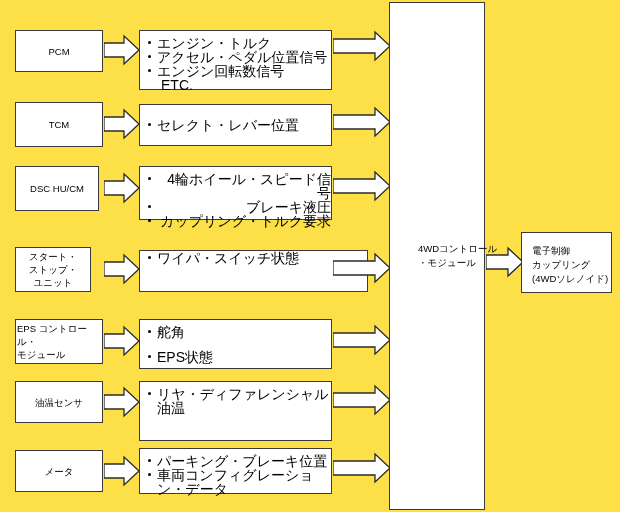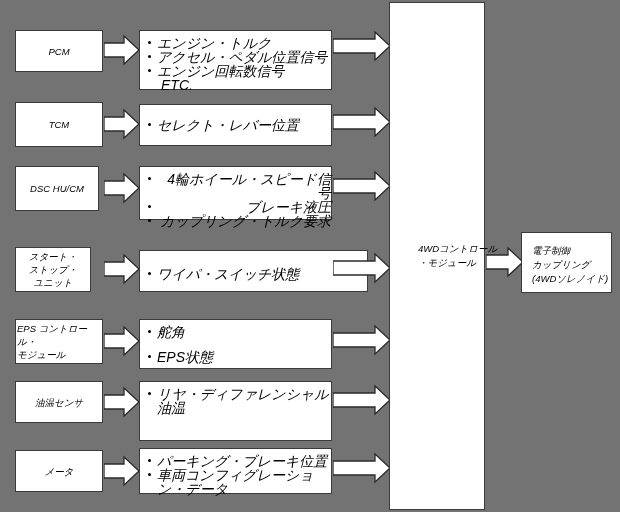--- a/index.html
+++ b/index.html
@@ -8,23 +8,22 @@
     background: #ffffff;
   }
   body {
     font-family: "Liberation Sans", "DejaVu Sans", sans-serif;
     color: #000000;
   }
   #diagram {
     position: relative;
     width: 620px;
     height: 512px;
-    background: #737373;
+    background: #fde047;
     overflow: hidden;
-    font-style: italic;
   }
   .box {
     position: absolute;
     box-sizing: border-box;
     border: 1px solid #3a3a3a;
     background: #ffffff;
     display: flex;
     align-items: center;
     font-size: 9.5px;
     line-height: 13px;
@@ -180,21 +179,21 @@
   <div class="box center-text src-box" style="left:15px; top:247px; width:76px; height:45px;">
     <div class="box-inner">スタート・
 ストップ・
 ユニット</div>
   </div>
   <div class="arrow" style="left:104px; top:253px;">
     <svg width="36" height="32" viewBox="0 0 36 32">
       <polygon points="0,9 20,9 20,2 35,16 20,30 20,23 0,23" fill="#ffffff" stroke="#2b2b2b" stroke-width="1.3"></polygon>
     </svg>
   </div>
-  <div class="box detail-box" style="left:139px; top:250px; width:229px; height:42px; padding-top:16px;">
+  <div class="box detail-box" style="left:139px; top:250px; width:229px; height:42px; padding-top:0;">
     <ul class="detail-list">
       <li class="bulleted">ワイパ・スイッチ状態</li>
     </ul>
   </div>
   <div class="arrow" style="left:333px; top:252px;">
     <svg width="58" height="32" viewBox="0 0 58 32">
       <polygon points="0,9 42,9 42,2 57,16 42,30 42,23 0,23" fill="#ffffff" stroke="#2b2b2b" stroke-width="1.3"></polygon>
     </svg>
   </div>
 

